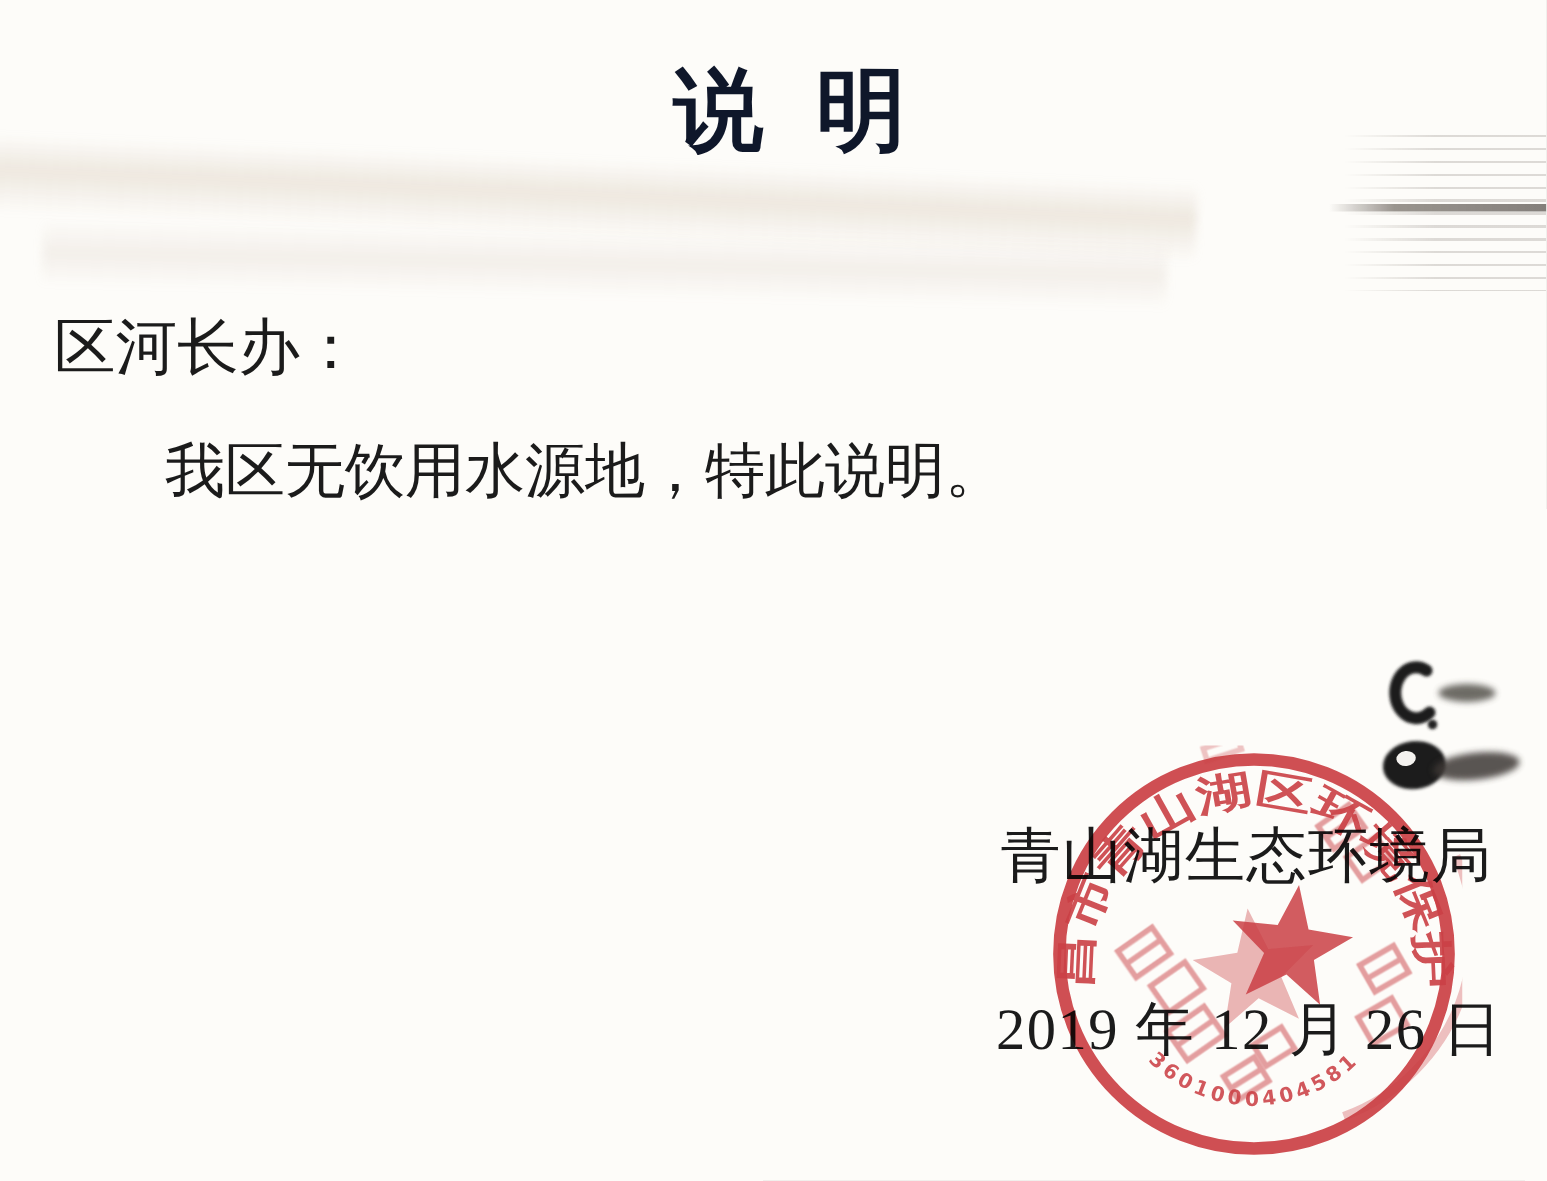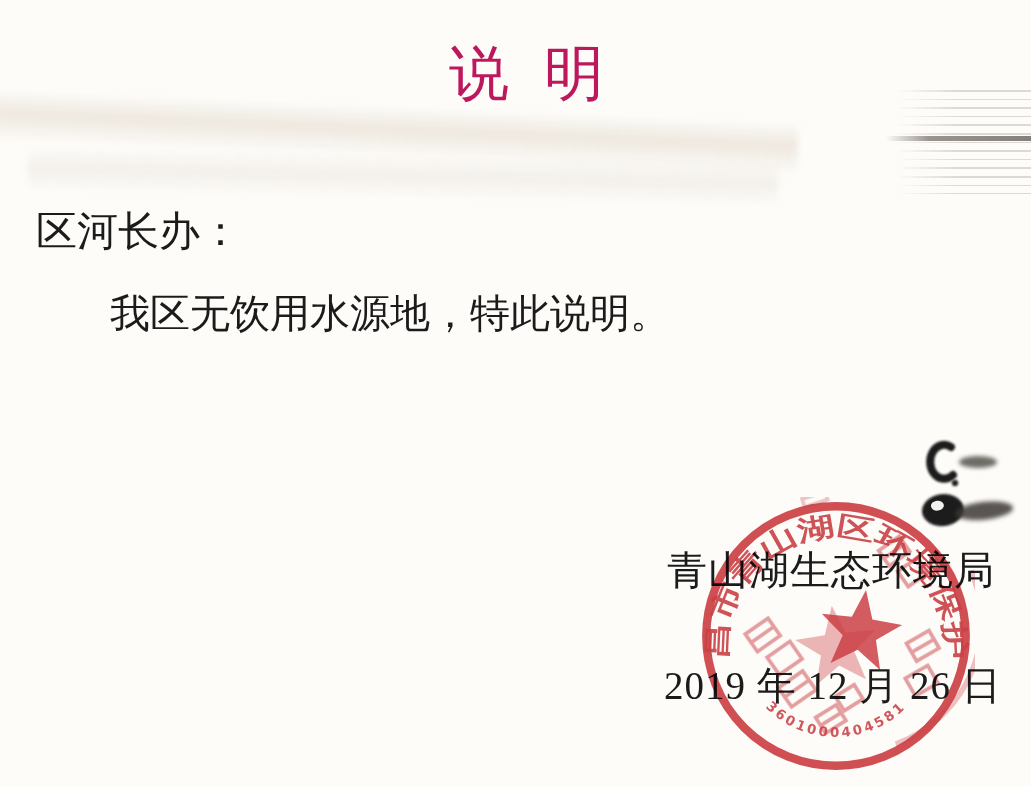--- a/index.html
+++ b/index.html
@@ -7,23 +7,23 @@
     position:relative;
     width:1031px;height:787px;
     background:#fdfcf9;
     overflow:hidden;
     font-family:"Liberation Serif","DejaVu Serif",serif;
     color:#1b1b1b;
   }
   .abs{position:absolute;}
   .doc-title{
     left:449px;top:34px;
-    font-size:60px;font-weight:400;
+    font-size:60px;font-weight:700;
     letter-spacing:10px;
-    color:#be185d;
+    color:#0f172a;
     white-space:nowrap;
   }
   .salutation{
     left:36px;top:204px;
     font-size:41px;
     white-space:nowrap;
   }
   .body-line{
     left:110px;top:286px;
     font-size:40px;

